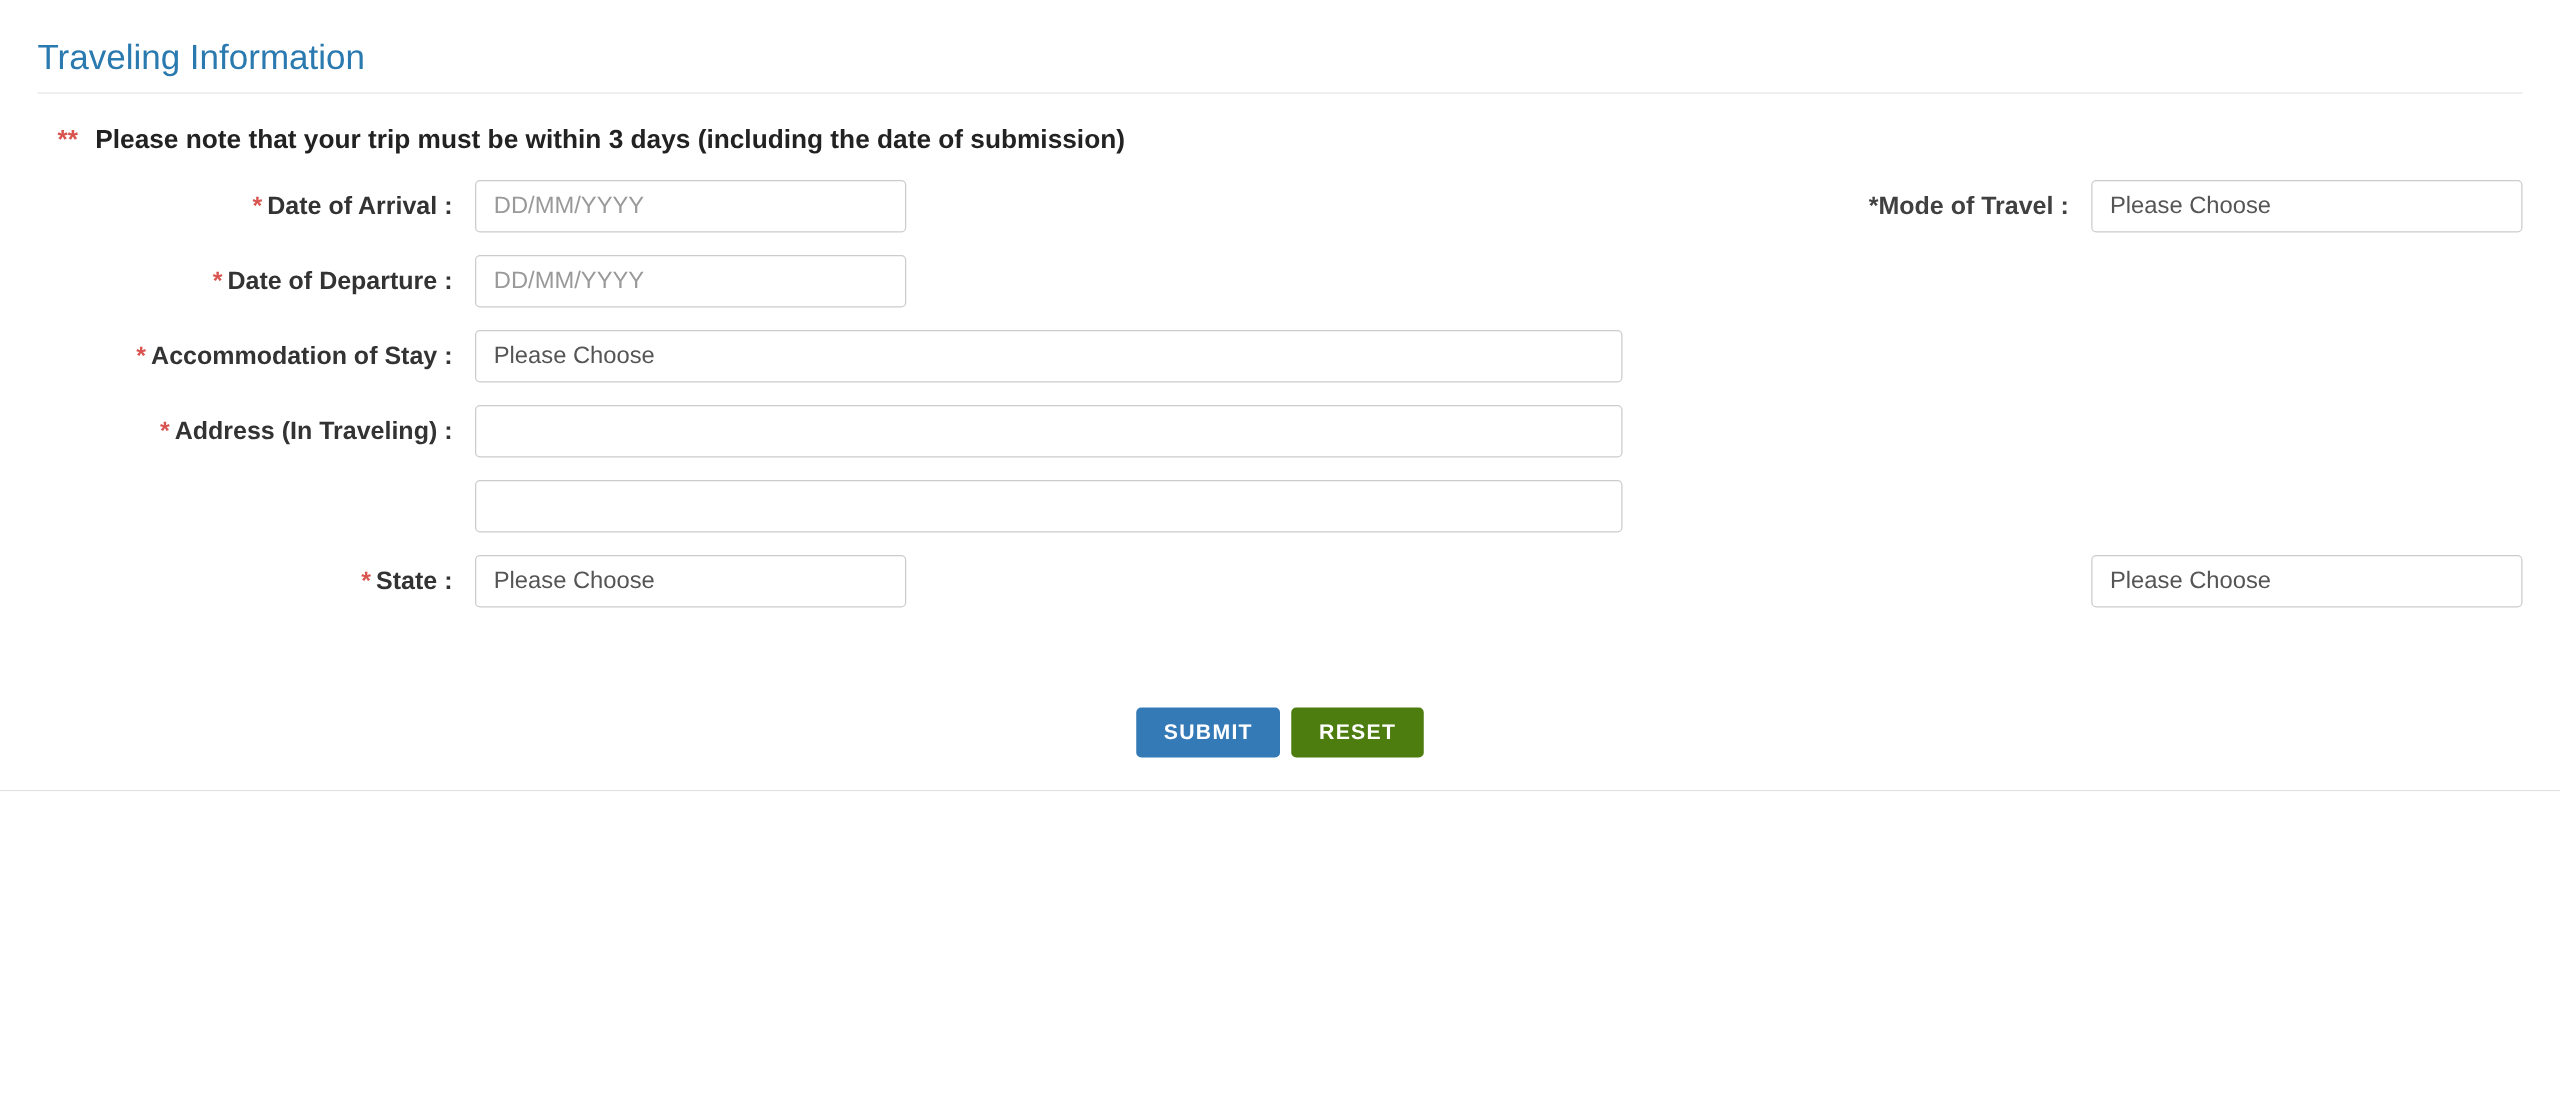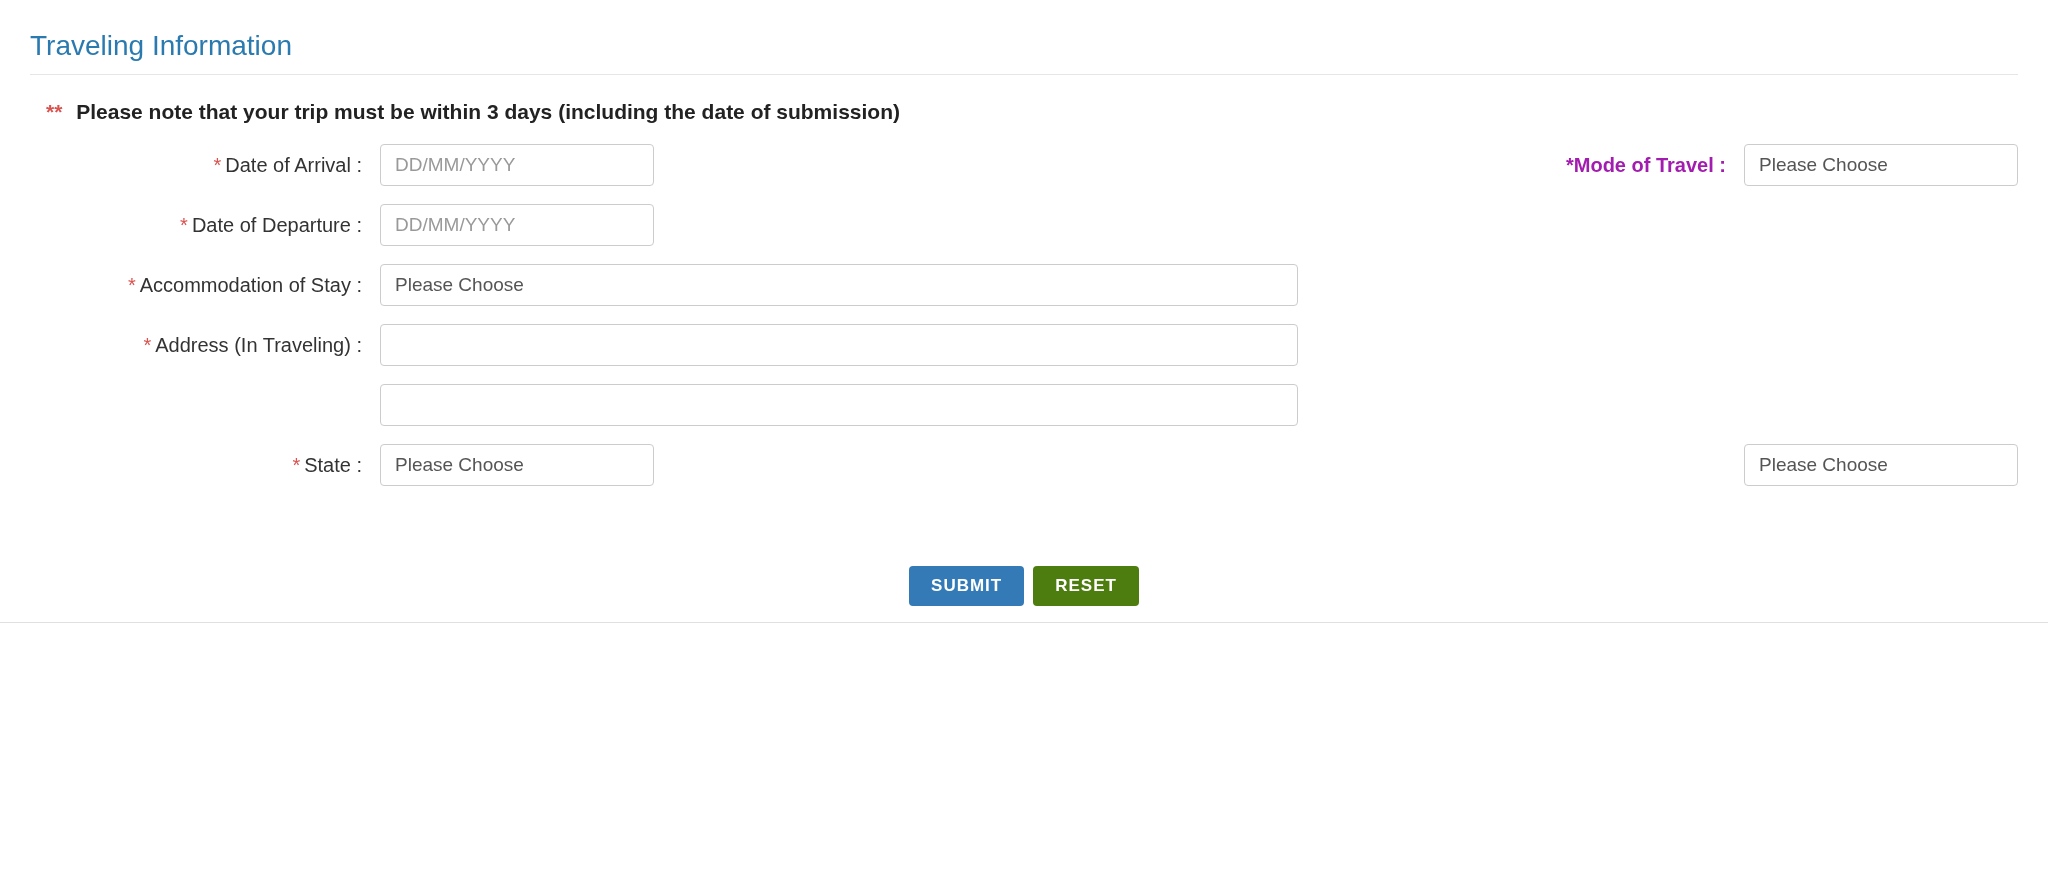--- a/index.html
+++ b/index.html
@@ -4,21 +4,21 @@
 <style>
   html, body {
     margin: 0;
     padding: 0;
     font-family: "Helvetica Neue", Helvetica, Arial, sans-serif;
     color: #333;
     background: #fff;
     font-size: 19px;
   }
   .page {
-    padding: 20px 30px 16px 30px;
+    padding: 20px 30px 26px 30px;
     border-bottom: 1px solid #e0e0e0;
   }
   .section-title {
     font-size: 28px;
     font-weight: 400;
     color: #2a7ab0;
     margin: 10px 0 12px 0;
   }
   hr.section-rule {
     border: none;
@@ -42,21 +42,21 @@
     margin-bottom: 18px;
   }
   .form-row.wide {
     margin-bottom: 18px;
   }
   .label {
     width: 350px;
     min-width: 350px;
     text-align: right;
     padding-right: 18px;
-    font-weight: 400;
+    font-weight: 700;
     font-size: 20px;
     color: #333;
     box-sizing: border-box;
   }
   .label .req {
     color: #d9534f;
     margin-right: 4px;
   }
   .control {
     flex: 0 0 auto;
@@ -67,32 +67,32 @@
     border-radius: 4px;
     padding: 0 14px;
     font-size: 19px;
     color: #555;
     background: #fff;
     box-sizing: border-box;
   }
   .control input::placeholder {
     color: #999;
   }
-  .w-narrow { width: 274px; }
+  .w-narrow { width: 345px; }
   .w-wide   { width: 918px; }
   .gap-right { flex: 1; }
   .right-group {
     display: flex;
     align-items: center;
   }
   .right-label {
     text-align: right;
     font-weight: 700;
     font-size: 20px;
-    color: #a21caf;
+    color: #404040;
     padding-right: 18px;
     min-width: 380px;
   }
   .btn-row {
     display: flex;
     justify-content: center;
     gap: 9px;
     margin-top: 80px;
   }
   .btn {

